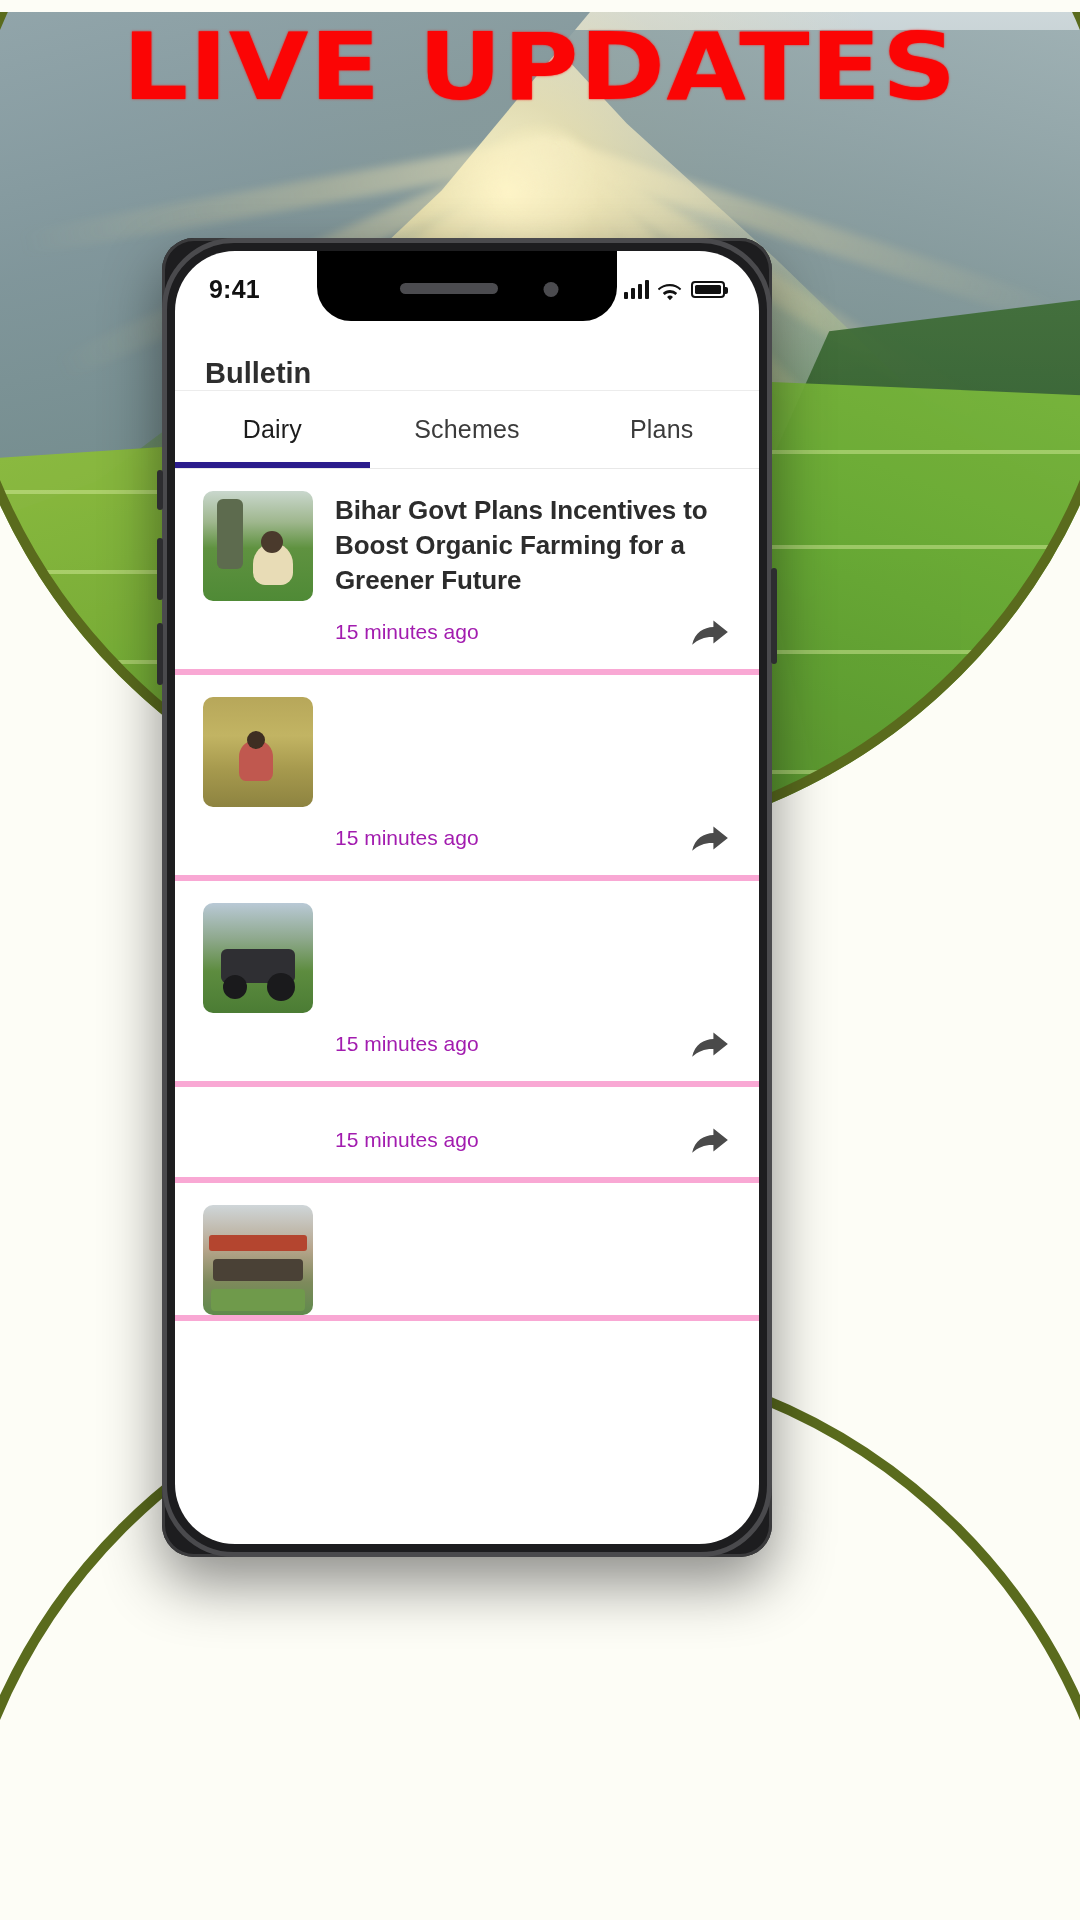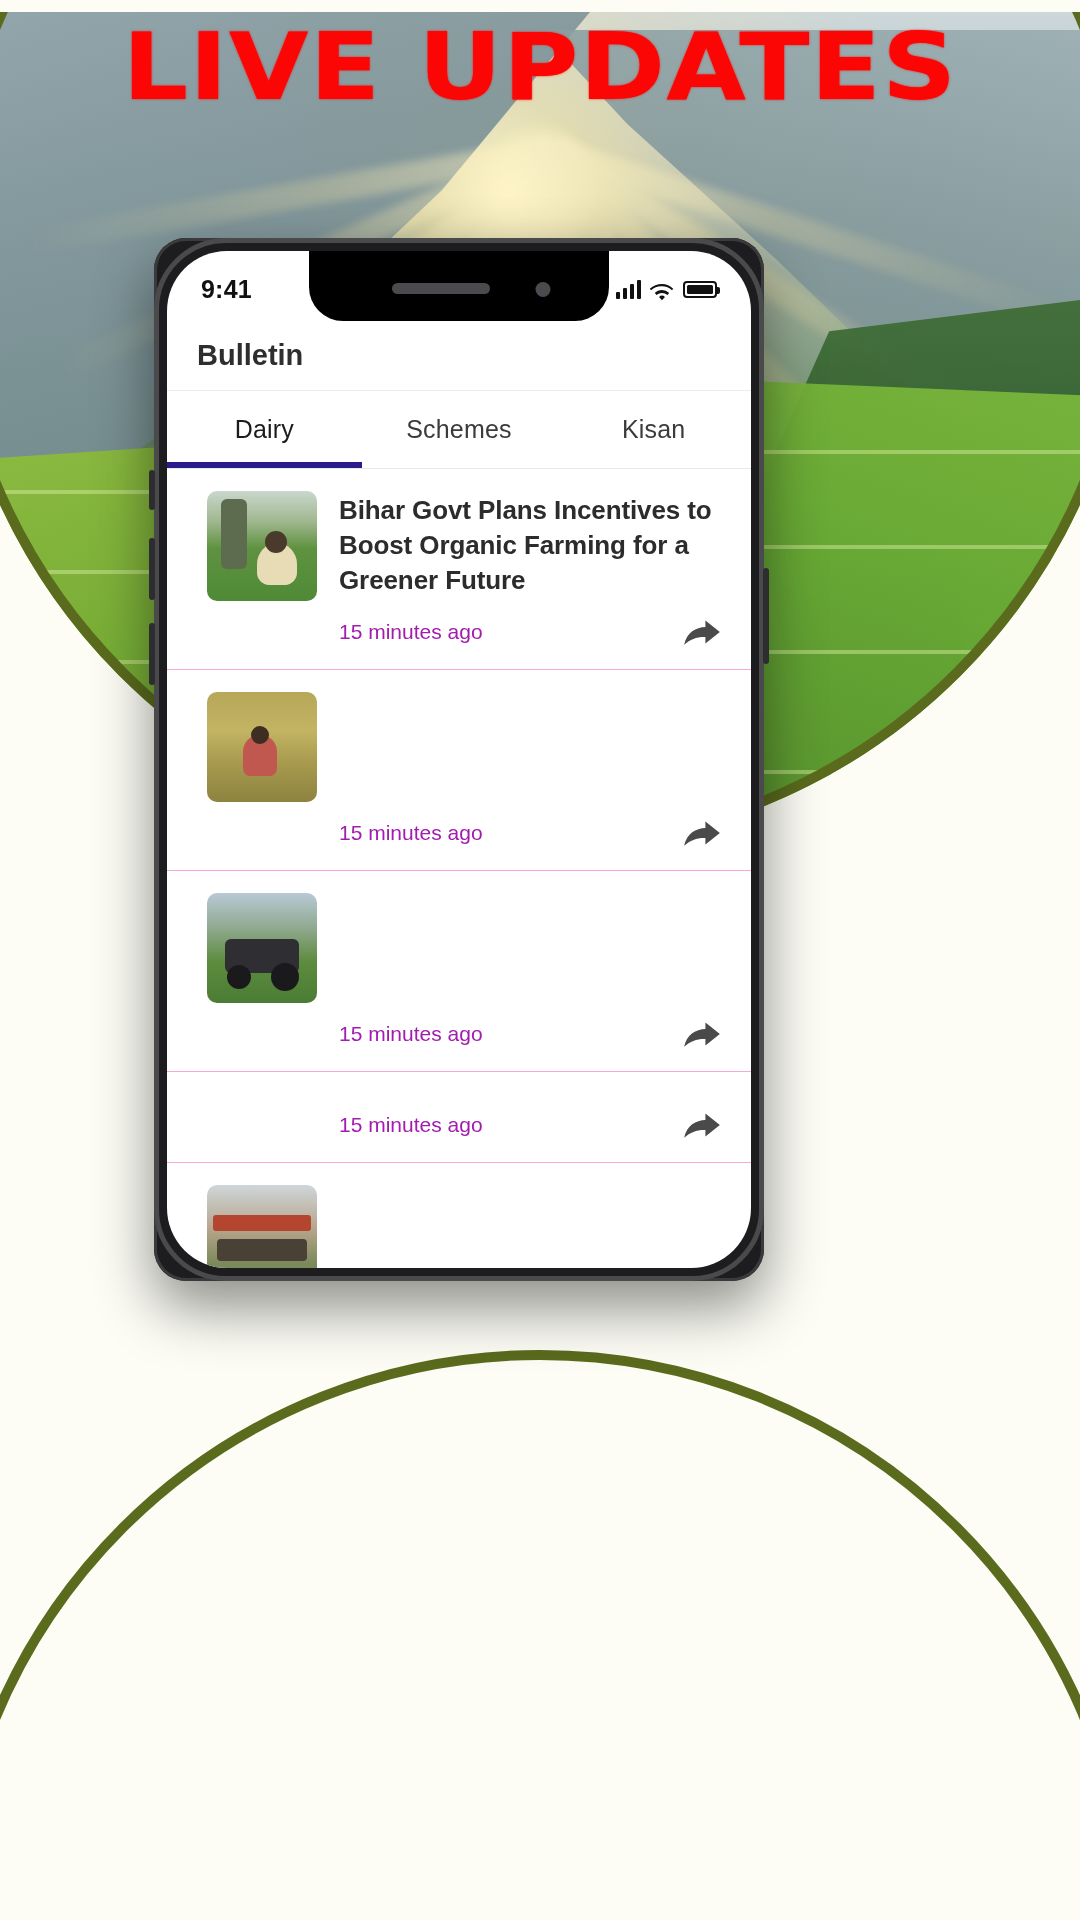--- a/index.html
+++ b/index.html
@@ -102,22 +102,22 @@
     color:#fb0505;
     transform:scaleX(1.12);
     line-height:1;
     text-shadow:0 0 2px rgba(251,5,5,.9);
     z-index:30;
   }
 
   
   .phone{
     position:absolute;
-    left:154px; top:238px;
-    width:610px; height:1043px;
+    left:162px; top:238px;
+    width:610px; height:1319px;
     background:#1d1d1f;
     border-radius:32px;
     box-shadow:0 26px 60px rgba(0,0,0,.45), 0 0 0 3px #3a3a3c inset;
     z-index:20;
     padding:13px;
   }
   .phone-frame-outline{
     position:absolute; inset:0; border-radius:72px;
     border:5px solid #4a4a4d; pointer-events:none;
   }
@@ -164,43 +164,43 @@
   .ic-signal i:nth-child(2){height:11px}
   .ic-signal i:nth-child(3){height:15px}
   .ic-signal i:nth-child(4){height:19px}
   .ic-wifi{ width:24px; height:19px; position:relative; }
   .ic-batt{ width:34px; height:17px; border:2.5px solid #111; border-radius:4px; position:relative; }
   .ic-batt::after{ content:""; position:absolute; right:-5px; top:4px; width:3px; height:7px; background:#111; border-radius:0 2px 2px 0; }
   .ic-batt i{ position:absolute; left:2px; top:2px; bottom:2px; right:2px; background:#111; border-radius:1.5px; display:block; }
 
   
   .appbar{
-    height:70px; display:flex; align-items:center;
+    height:70px; display:flex; align-items:flex-end;
     padding:0 30px;
     font-size:29px; font-weight:700; color:#2e2e2e;
     border-bottom:1px solid #ececec;
   }
 
   
   .tabs{ display:flex; height:78px; border-bottom:1px solid #e8e8e8; position:relative; }
   .tab{
     flex:1; display:flex; align-items:center; justify-content:center;
     font-size:25px; color:#3b3b3b; letter-spacing:.2px;
   }
   .tab.active{ color:#1c1c1c; }
   .tab-underline{
     position:absolute; bottom:0; left:0; width:33.333%;
     height:6px; background:#2b1c8c;
   }
 
   
   .list{ height:calc(100% - 70px - 70px - 78px); overflow:hidden; }
   .news-item{
-    padding:22px 28px 0 40px;
-    border-bottom:1px solid #f9a8d4;
+    padding:22px 28px 0 28px;
+    border-bottom:6px solid #f9a8d4;
   }
   .news-top{ display:flex; gap:22px; }
   .thumb{
     width:110px; height:110px; flex:0 0 110px;
     border-radius:10px; overflow:hidden;
     background:#9bbf6b; position:relative;
   }
   .thumb.t1{ background:linear-gradient(180deg,#c9d7cd 0%,#9fb78e 28%,#5f9240 52%,#4f8a36 100%); }
   .thumb.t2{ background:linear-gradient(180deg,#b7a75a 0%,#c2b463 35%,#a79a4e 65%,#8d8340 100%); }
   .thumb.t3{ background:linear-gradient(180deg,#b9c9d6 0%,#8fa98e 32%,#5d8c3f 62%,#4b7c34 100%); }
@@ -335,21 +335,21 @@
     </div>
 
     <div class="tabs">
       <div class="tab active">
         <span>Dairy</span>
       </div>
       <div class="tab">
         <span>Schemes</span>
       </div>
       <div class="tab">
-        <span>Kisan</span>
+        <span>Plans</span>
       </div>
       <div class="tab-underline"></div>
     </div>
 
     <div class="list">
 
       <div class="news-item">
         <div class="news-top">
           <div class="thumb t1">
             <div class="blob" style="left:14px;top:8px;width:26px;height:70px;background:#5d6b4e;border-radius:6px;"></div>

